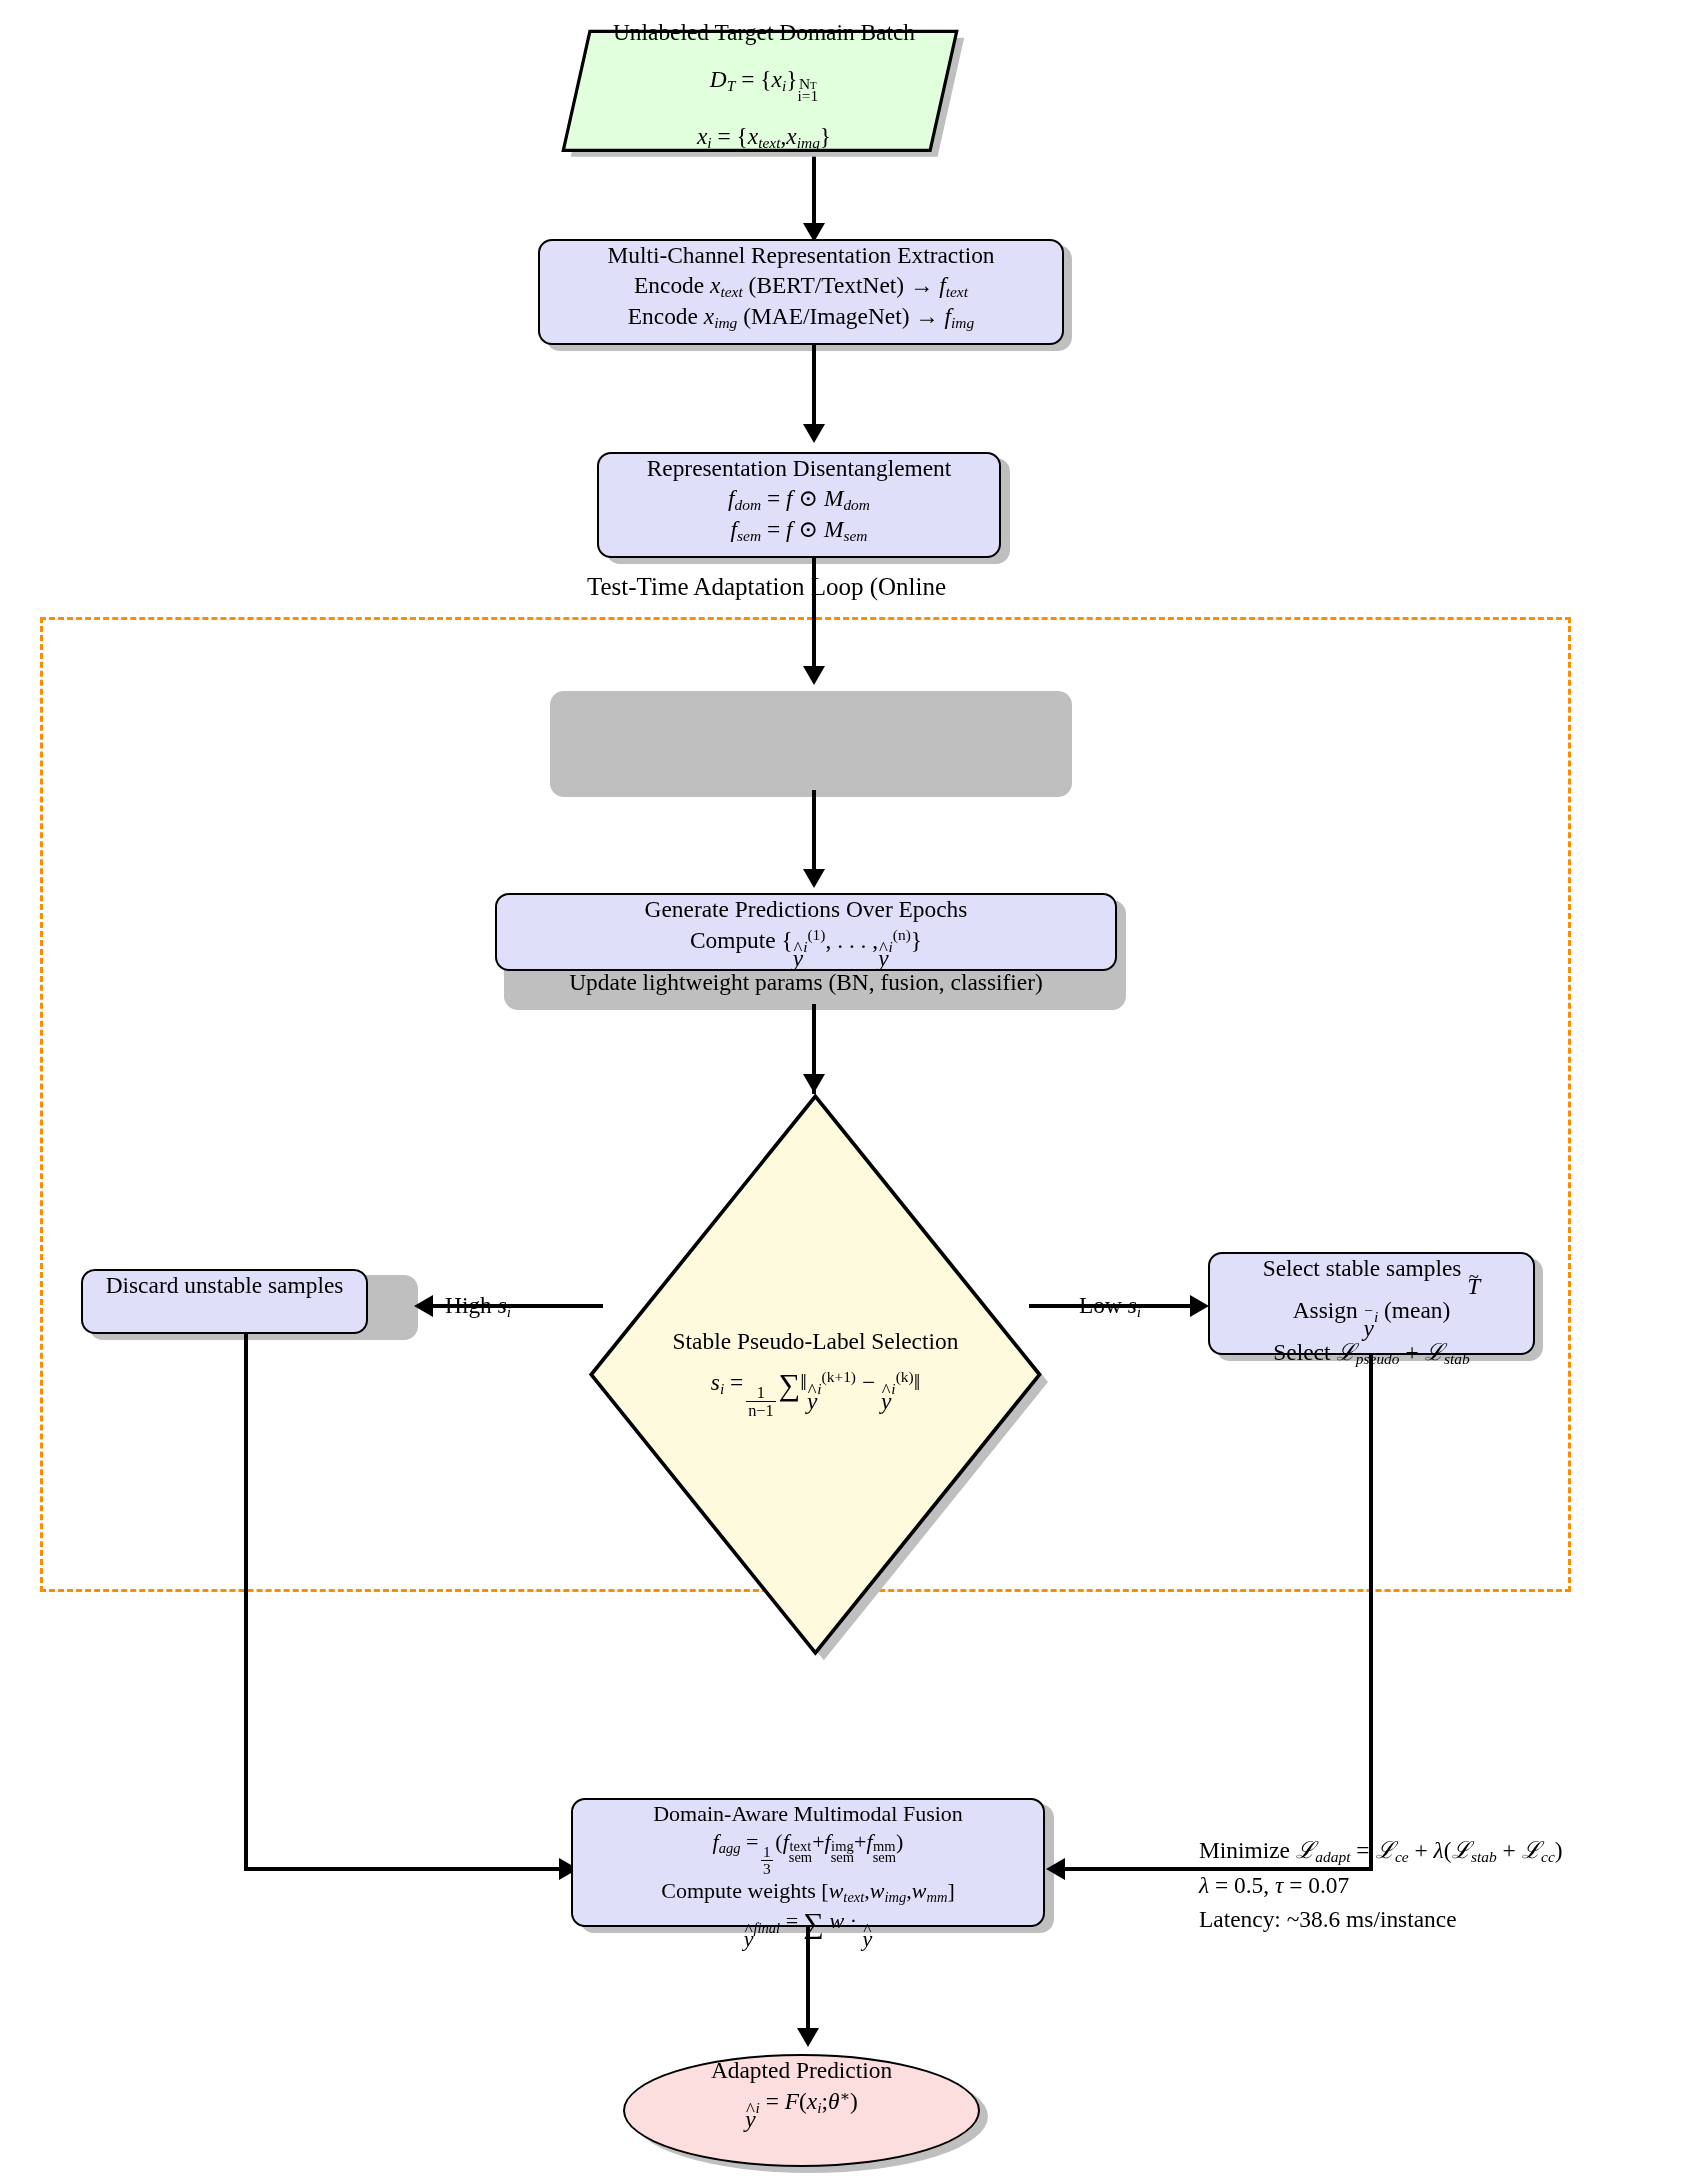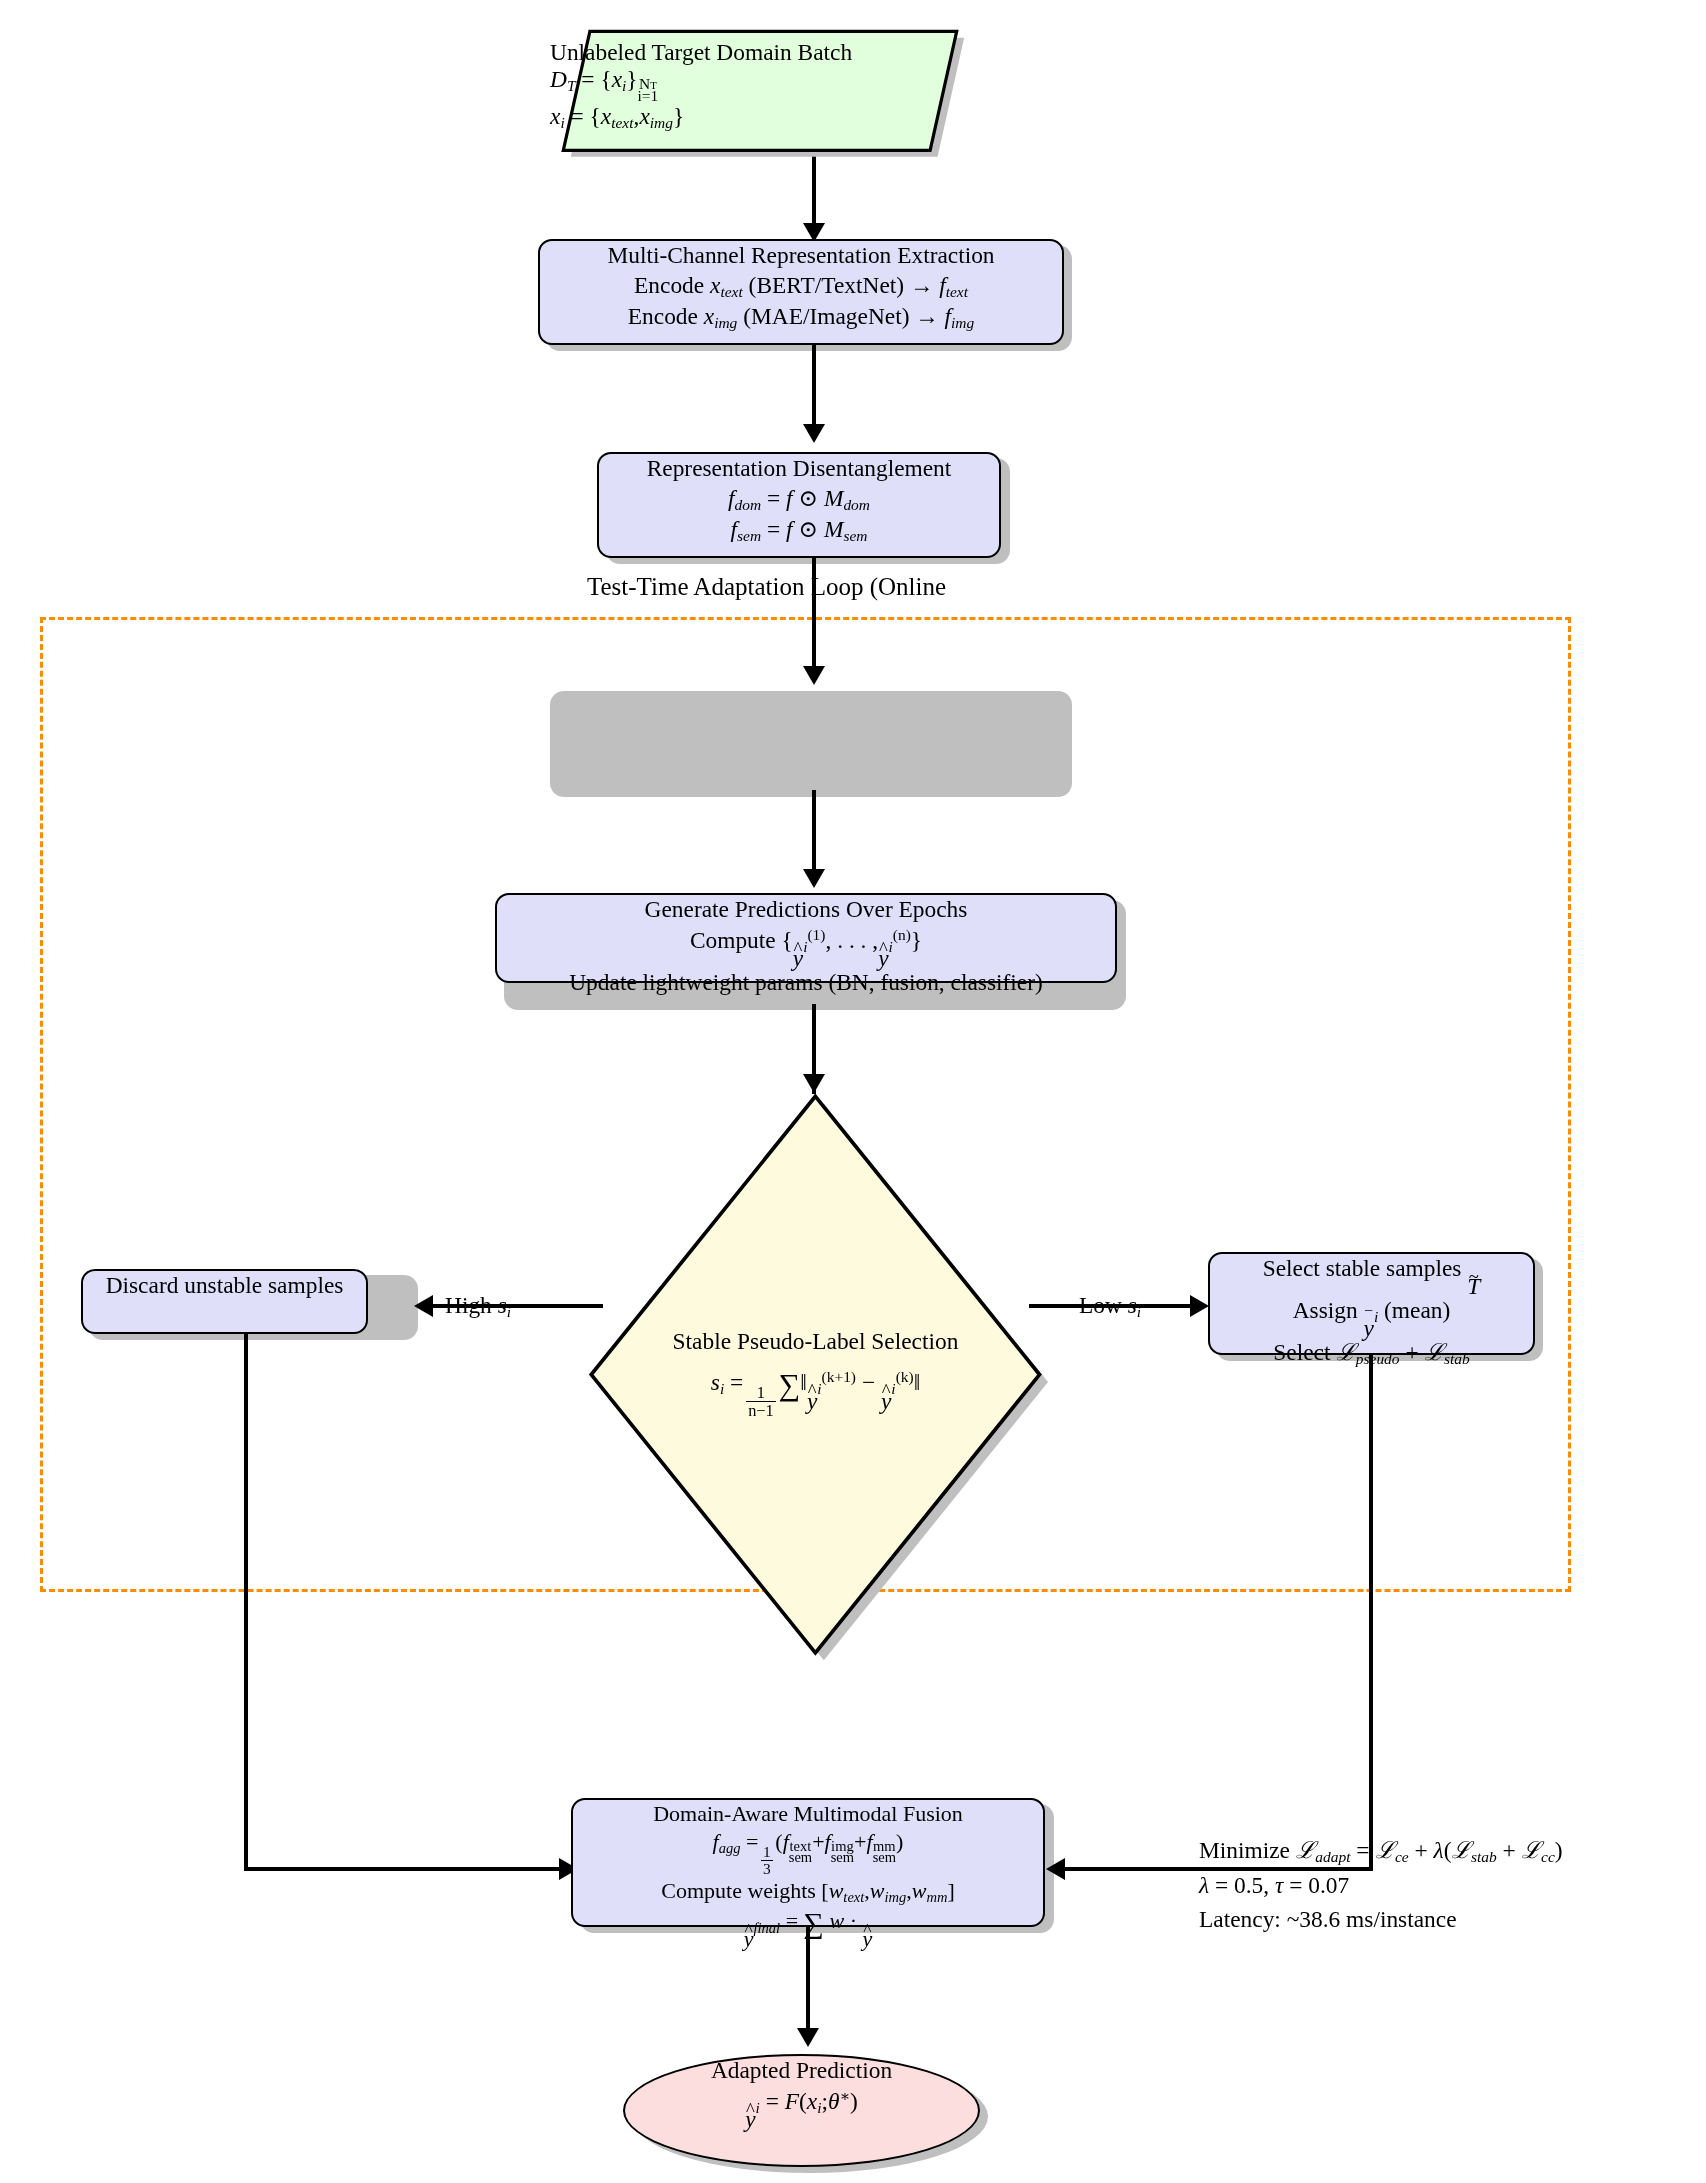--- a/index.html
+++ b/index.html
@@ -12,22 +12,22 @@
         display:flex;flex-direction:column;align-items:center;justify-content:flex-start;
         text-align:center;line-height:1.28;}
   .shadow{position:absolute;background:#bfbfbf;z-index:1;}
   .proc{border:2.7px solid #000;border-radius:14px;background:#dfdffa;z-index:3;}
   .term{border:2.7px solid #000;border-radius:50%;background:#fcdede;z-index:3;}
   .nline{display:block;white-space:nowrap;}
 
   
   .io-wrap{position:absolute;z-index:3;}
   .io-wrap svg{position:absolute;left:0;top:0;}
-  .io-text{position:absolute;left:0;top:0;width:100%;height:100%;
-           display:flex;flex-direction:column;justify-content:center;}
+  .io-text{position:absolute;left:12px;top:0;width:100%;height:100%;
+           display:flex;flex-direction:column;align-items:center;justify-content:center;gap:20px;}
 
   
   .dec-wrap{position:absolute;z-index:3;}
   .dec-wrap svg{position:absolute;left:0;top:0;}
   .dec-text{position:absolute;left:0;top:0;width:100%;height:100%;
             display:flex;flex-direction:column;align-items:center;justify-content:center;}
 
   
   .edge{position:absolute;background:#000;z-index:2;}
   .vline{width:3.7px;}
@@ -142,21 +142,21 @@
 
   <div class="edge vline" style="left:812px;top:558px;height:114px;z-index:2;"></div>
   <div class="arrow-d" style="left:803px;top:666px;"></div>
 
   <div class="shadow" style="left:550px;top:691px;width:522px;height:106px;border-radius:14px;"></div>
 
   <div class="edge vline" style="left:812px;top:790px;height:85px;"></div>
   <div class="arrow-d" style="left:803px;top:869px;"></div>
 
   <div class="shadow" style="left:504px;top:900px;width:622px;height:110px;border-radius:14px;"></div>
-  <div class="node proc" style="left:495px;top:893px;width:622px;height:90px;font-size:23.4px;">
+  <div class="node proc" style="left:495px;top:893px;width:622px;height:78px;font-size:23.4px;">
     <span class="nline">Generate Predictions Over Epochs</span>
     <span class="nline">
       <span>Compute {</span><span class="stk">
           <span class="acc">^</span>
           <span class="mi">y</span>
         </span><span class="sub">i</span><span class="sup">(1)</span><span>, . . . ,</span><span class="stk">
           <span class="acc">^</span>
           <span class="mi">y</span>
         </span><span class="sub">i</span><span class="sup">(n)</span><span>}</span>
     </span>

